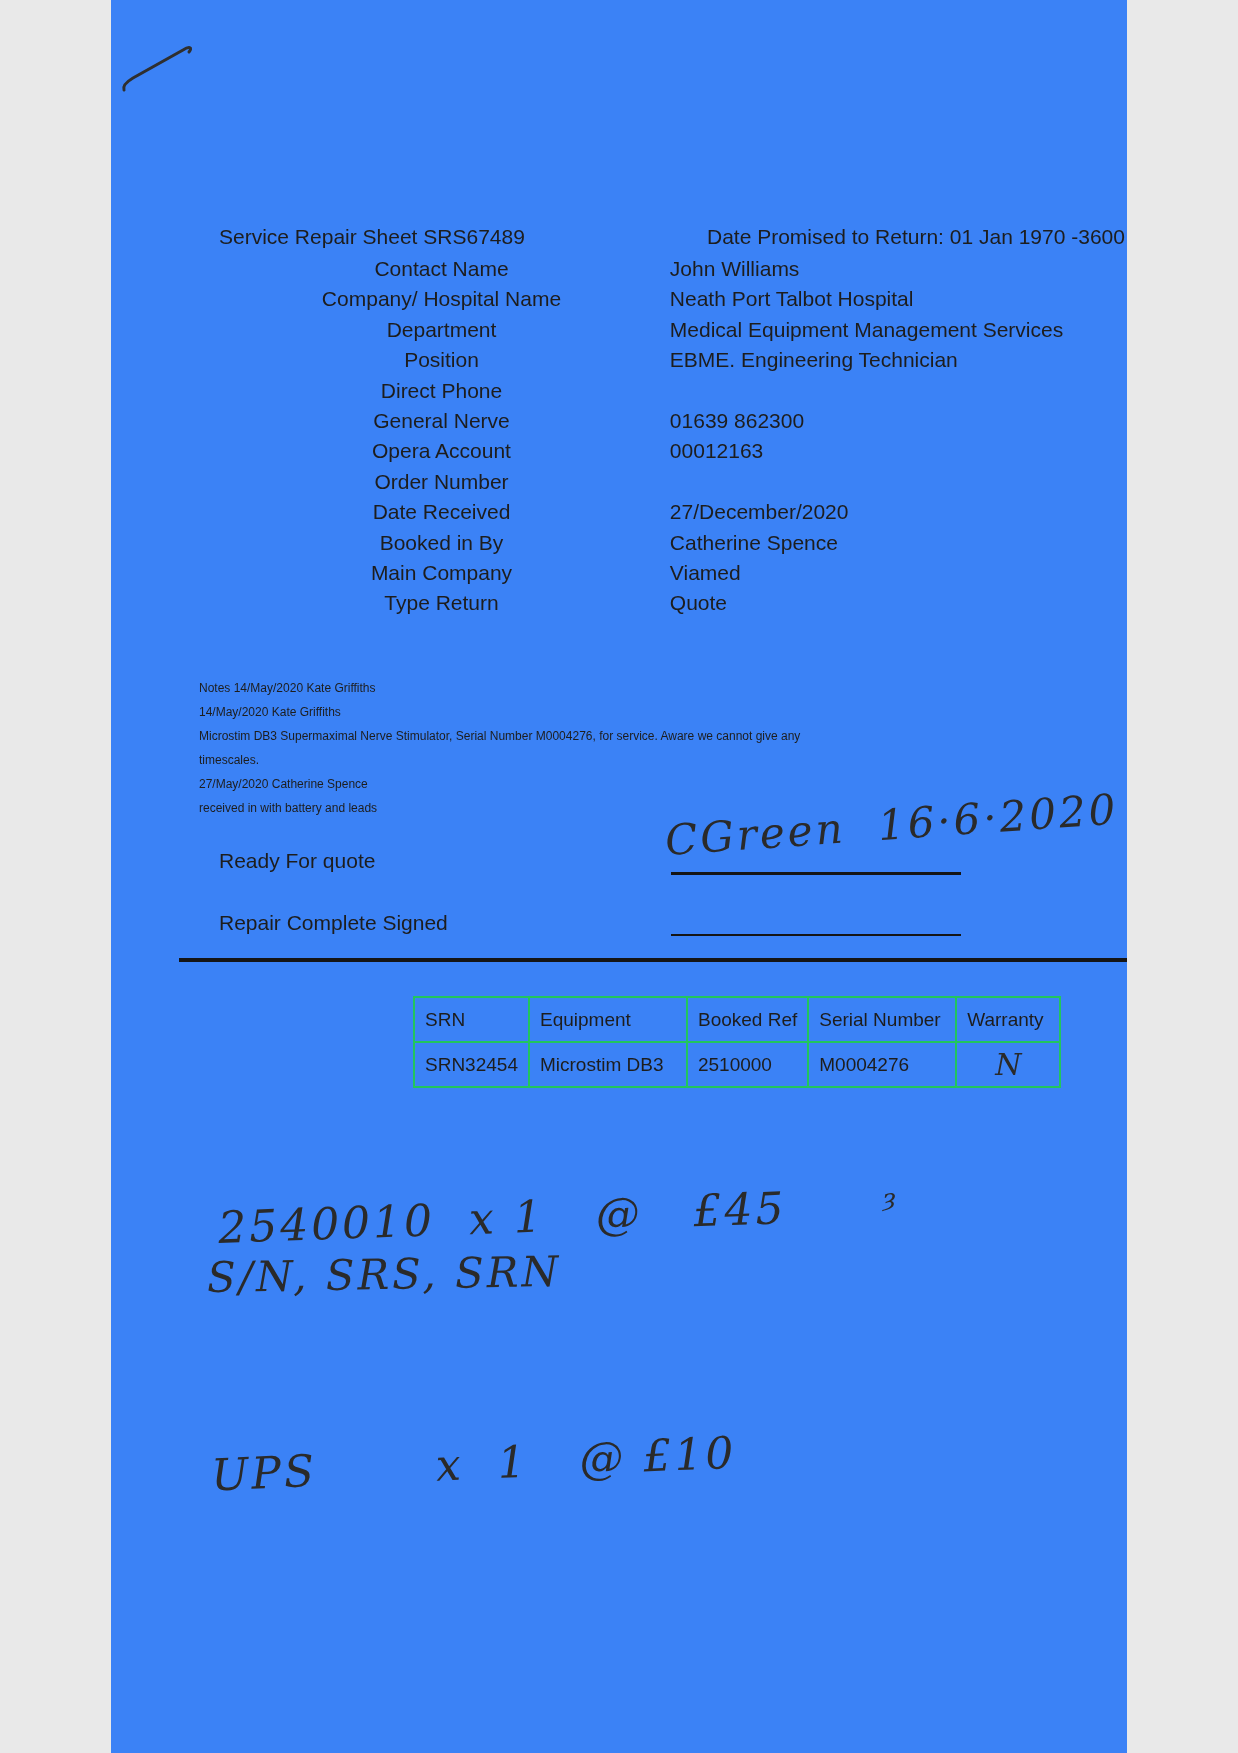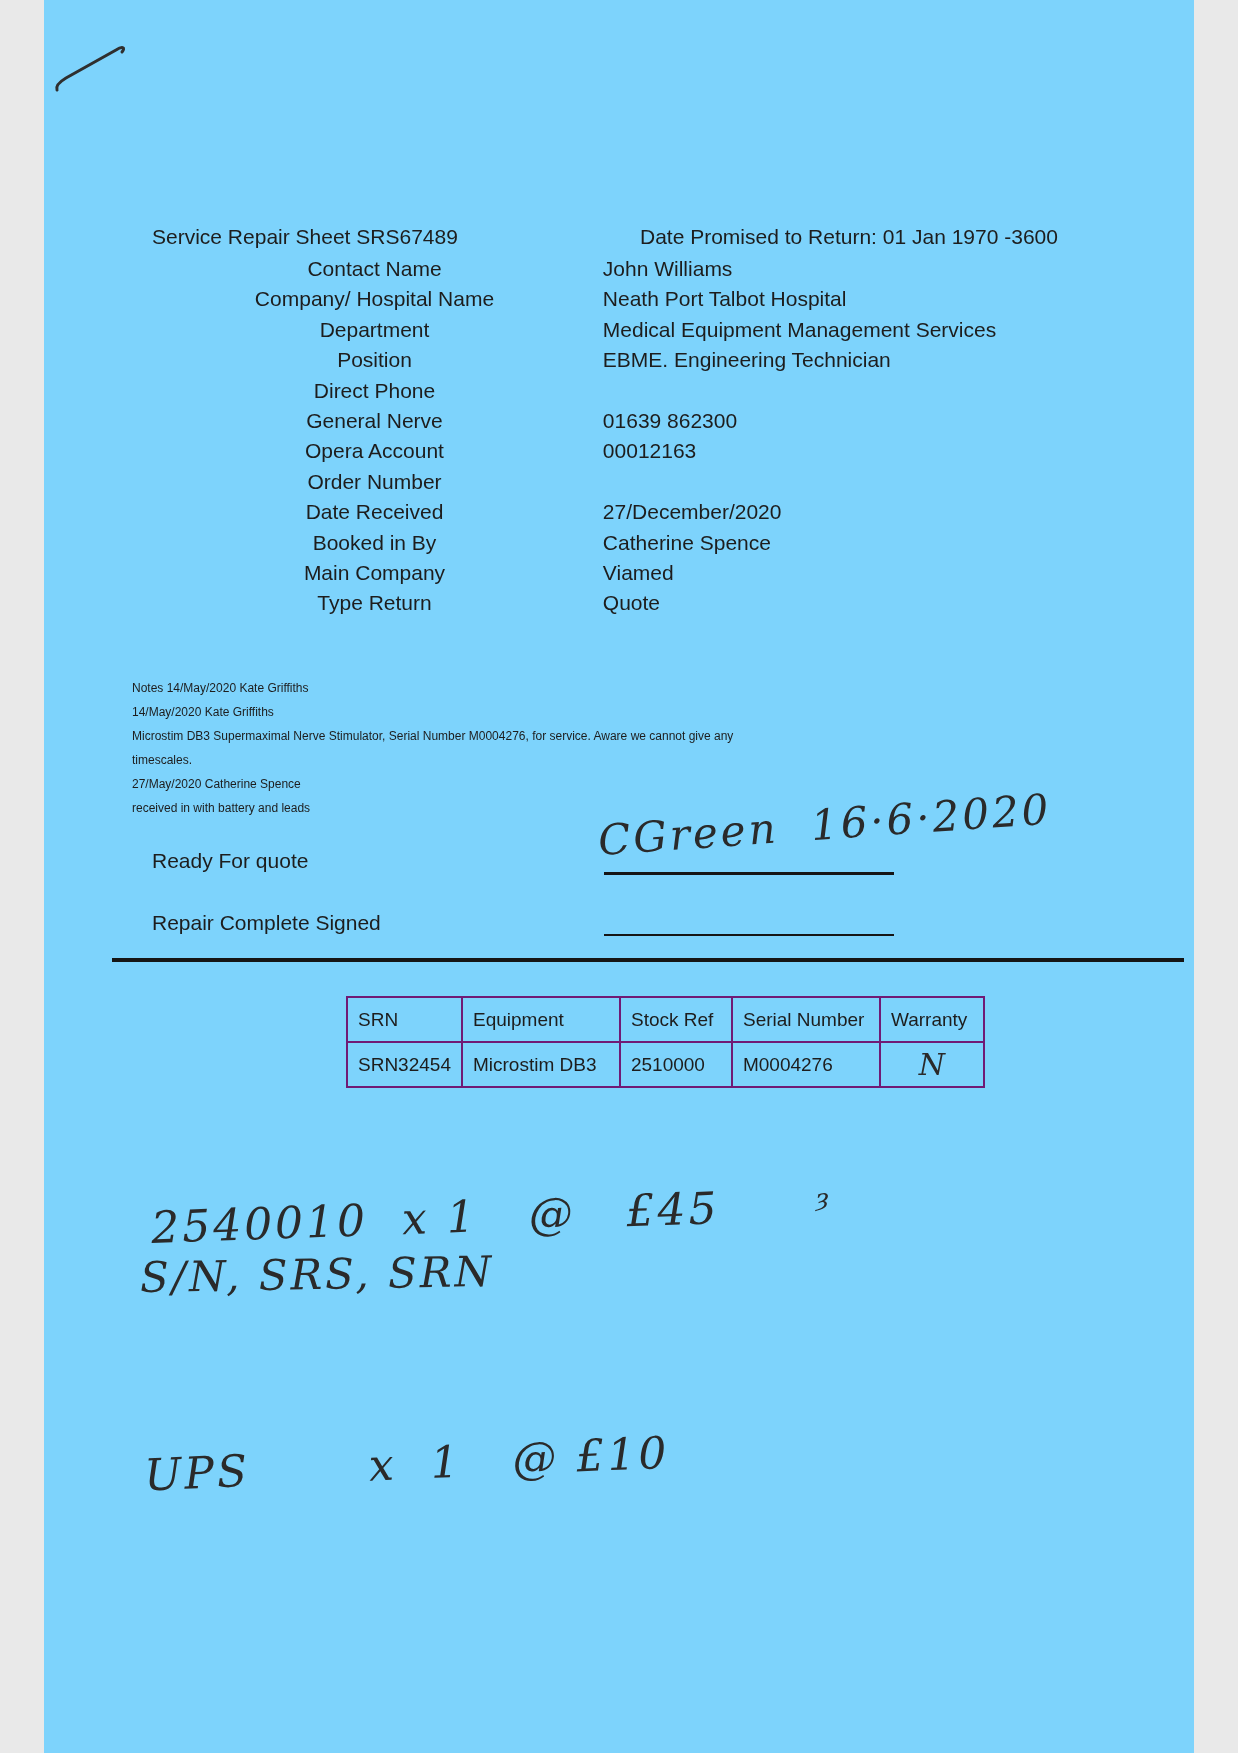--- a/index.html
+++ b/index.html
@@ -1,20 +1,20 @@
 <!DOCTYPE html>
 <html><head>
 <meta charset="utf-8">
 <style>
   html,body { margin:0; padding:0; background:#e9e9e9; }
   .page {
     position:relative;
-    width:1150px; height:1753px;
+    width:1016px; height:1753px;
     margin:0 auto;
-    background:#7dd3fc;
+    background:#3b82f6;
     font-family:"Liberation Sans", sans-serif;
     color:#1d1d1d;
     overflow:hidden;
   }
   
   .t   { font-size:21px; line-height:30px; }
   .small { font-size:12px; line-height:24px; }
 
   .title-row { position:absolute; left:108px; top:222px; width:1060px; }
   .title-left { display:inline-block; width:488px; }
@@ -51,21 +51,21 @@
   .hw-stray { position:absolute; left:772px; top:1184px; font-size:24px; }
   .hw-line3 { position:absolute; left:100px; top:1438px; font-size:44px; transform:rotate(-2.5deg); }
 
   
   .equip-table {
     position:absolute; left:302px; top:996px;
     border-collapse:collapse;
     font-size:19px;
   }
   .equip-table th, .equip-table td {
-    border:2px solid #701a75;
+    border:2px solid #22c55e;
     font-weight:normal;
     text-align:left;
     padding:0 10px;
     height:43px;
     vertical-align:middle;
     white-space:nowrap;
   }
   .warranty-cell { text-align:center !important; }
   .warranty-hw { font-family:"DejaVu Serif", serif; font-style:italic; font-size:30px; color:#2a2a2a; }
 
@@ -158,21 +158,21 @@
       <col style="width:112px">
         <col style="width:158px">
         <col style="width:112px">
       <col style="width:148px">
         <col style="width:104px">
     </colgroup>
     <thead>
       <tr>
         <th>SRN</th>
         <th>Equipment</th>
-        <th>Stock Ref</th>
+        <th>Booked Ref</th>
         <th>Serial Number</th>
         <th>Warranty</th>
       </tr>
     </thead>
     <tbody>
       <tr>
         <td>SRN32454</td>
         <td>Microstim DB3</td>
         <td>2510000</td>
         <td>M0004276</td>

